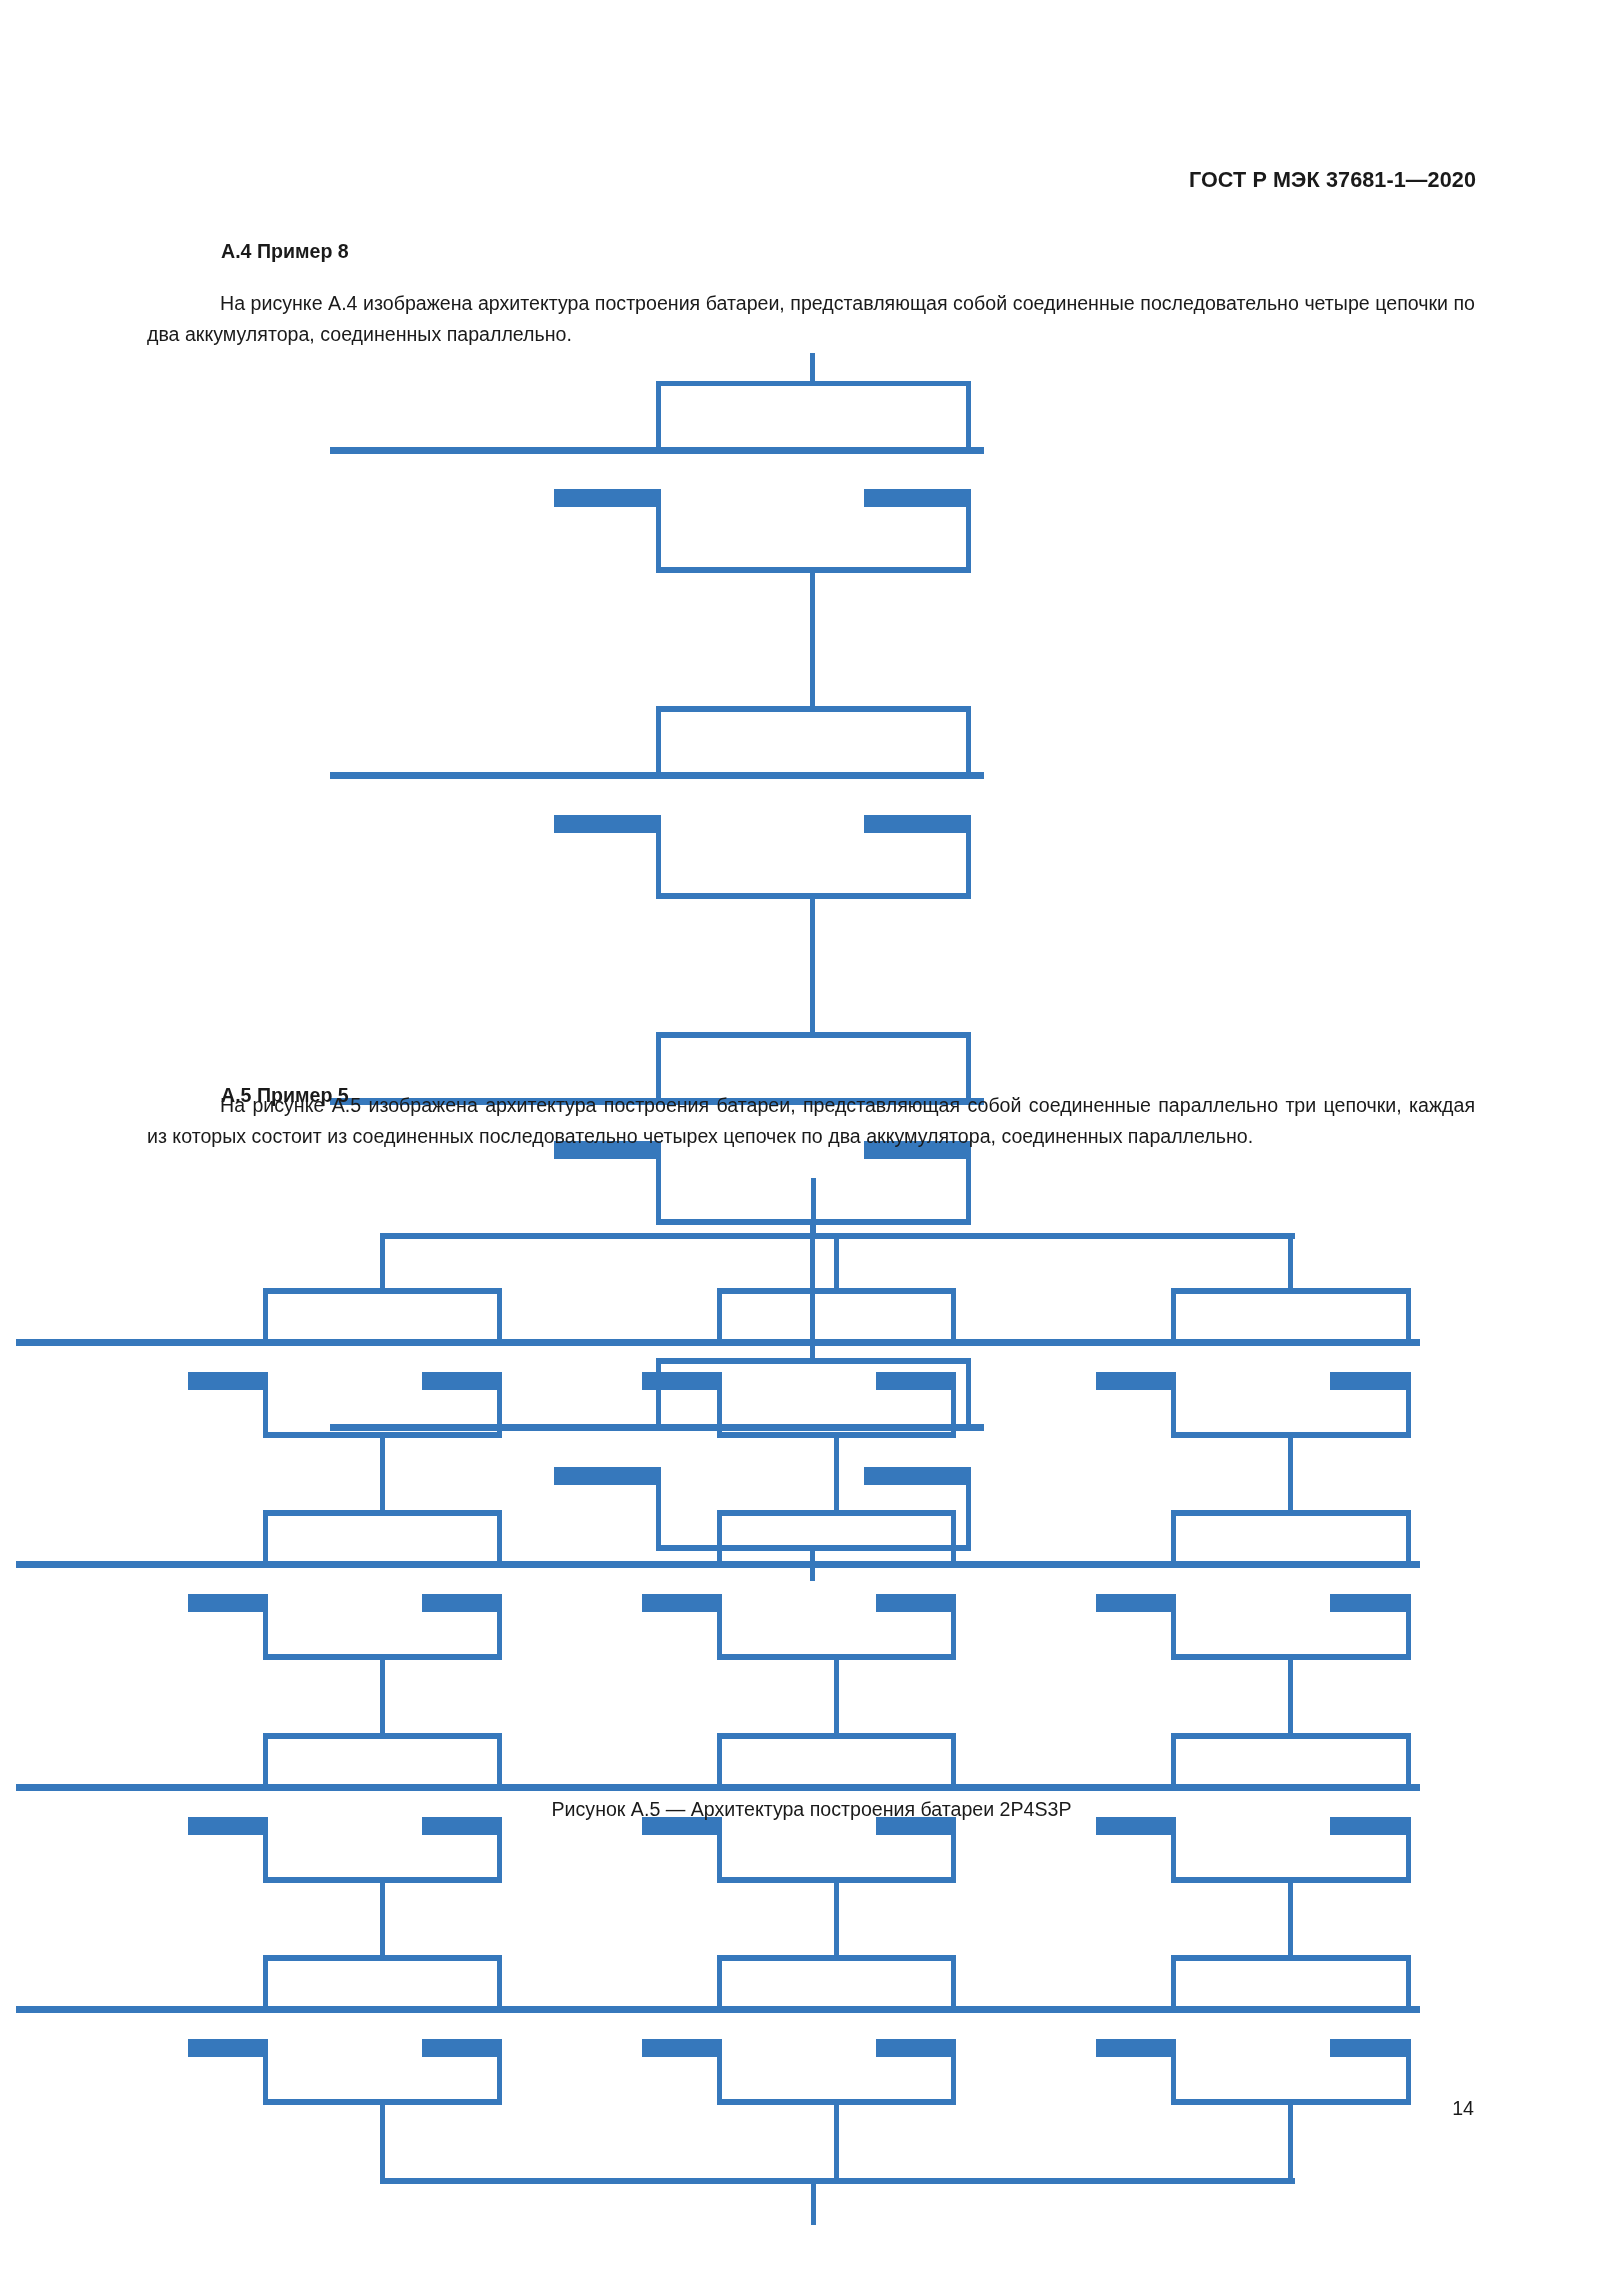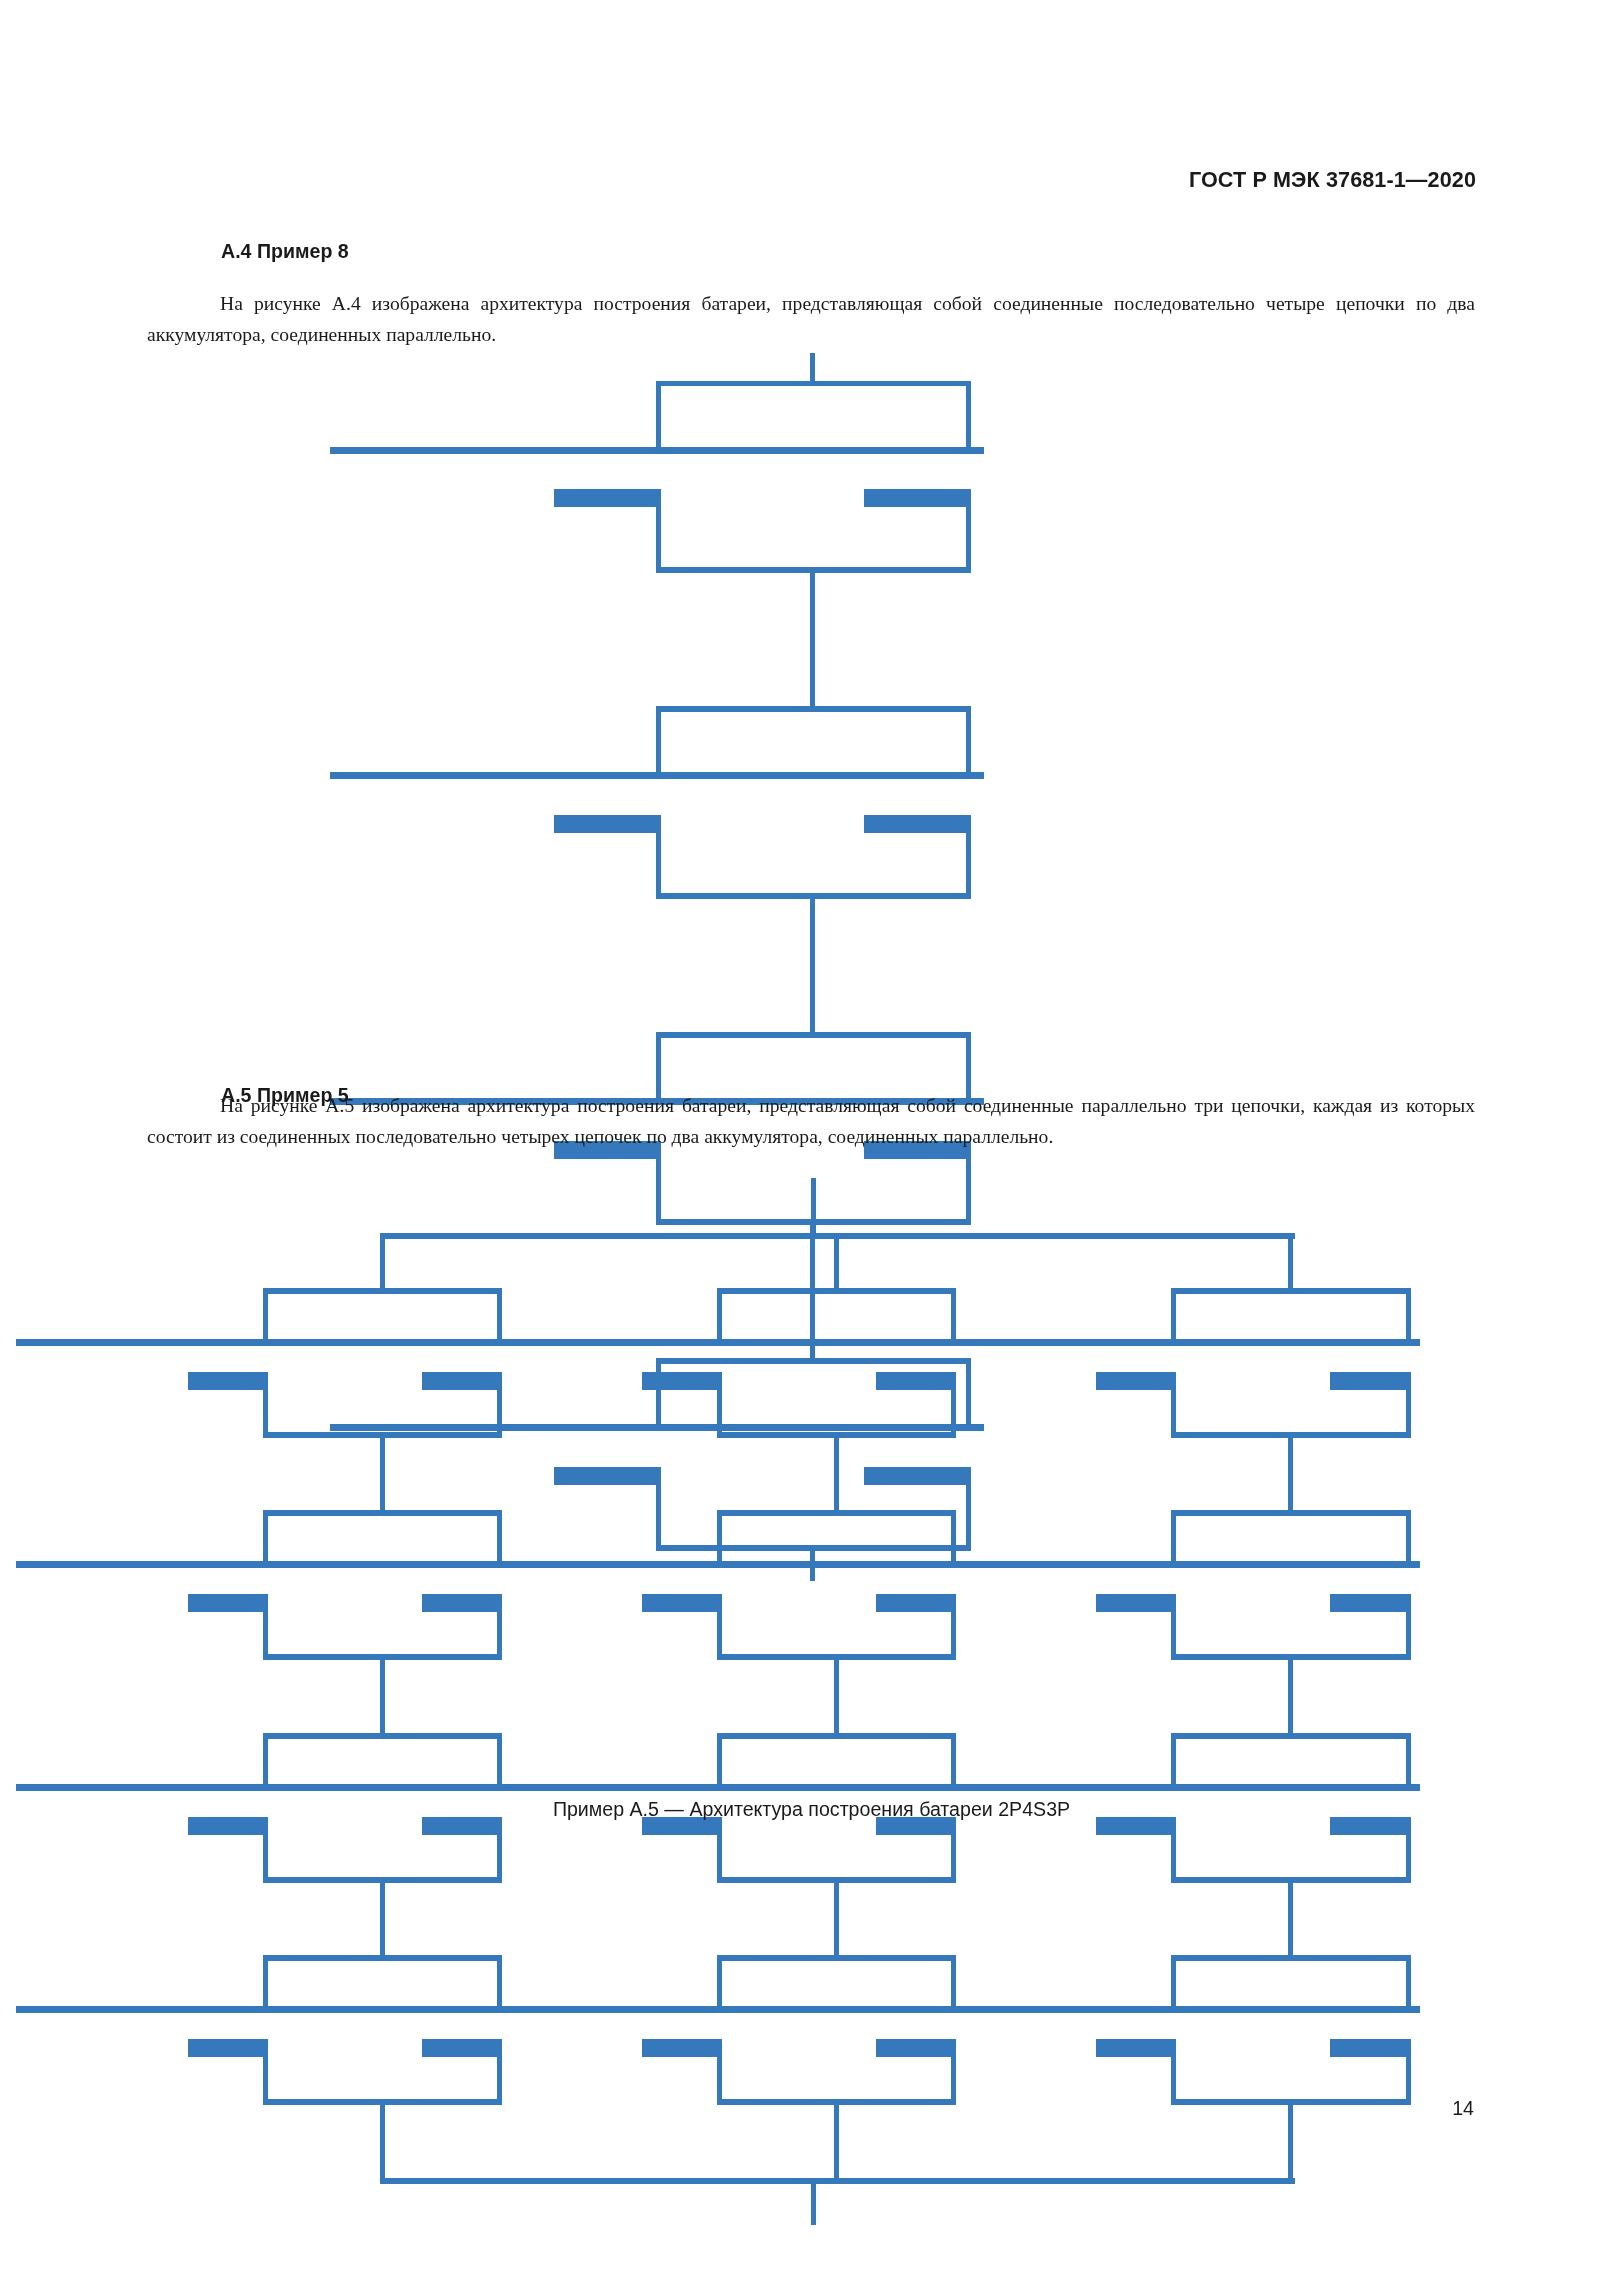--- a/index.html
+++ b/index.html
@@ -37,21 +37,20 @@
     white-space: nowrap;
   }
   .body-par {
     position: absolute;
     left: 147px;
     width: 1328px;
     font-size: 19.6px;
     line-height: 31px;
     text-align: justify;
     text-justify: inter-word;
-    font-family: Liberation Serif, serif;
   }
   .body-par .indent { display: inline-block; width: 73px; }
   .fig-caption {
     position: absolute;
     left: 0;
     width: 1623px;
     text-align: center;
     font-size: 19.6px;
     white-space: nowrap;
   }
@@ -284,18 +283,18 @@
       <div class="plate-neg" style="left:1330px;top:861px;width:79px;background:#3678BC;"></div>
       <div class="wire v" style="left:1406px;top:861px;width:4.6px;height:66px;background:#3678BC;"></div>
       <div class="wire h" style="left:1171px;top:921px;width:239px;height:5.9px;background:#3678BC;"></div>
       <div class="wire v" style="left:380px;top:921px;width:4.6px;height:84px;background:#3678BC;"></div>
       <div class="wire v" style="left:834px;top:921px;width:4.6px;height:84px;background:#3678BC;"></div>
       <div class="wire v" style="left:1288px;top:921px;width:4.6px;height:84px;background:#3678BC;"></div>
       <div class="wire h" style="left:380px;top:1000px;width:915px;height:5.9px;background:#3678BC;"></div>
       <div class="wire v" style="left:811px;top:1000px;width:4.6px;height:47px;background:#3678BC;"></div>
     </div>
 
-  <div class="fig-caption" style="top:1798px;">Пример А.5 — Архитектура построения батареи 2P4S3P</div>
+  <div class="fig-caption" style="top:1798px;">Рисунок А.5 — Архитектура построения батареи 2P4S3P</div>
 
   <div class="page-number">14</div>
 
 </div>
 
 
 </body></html>

